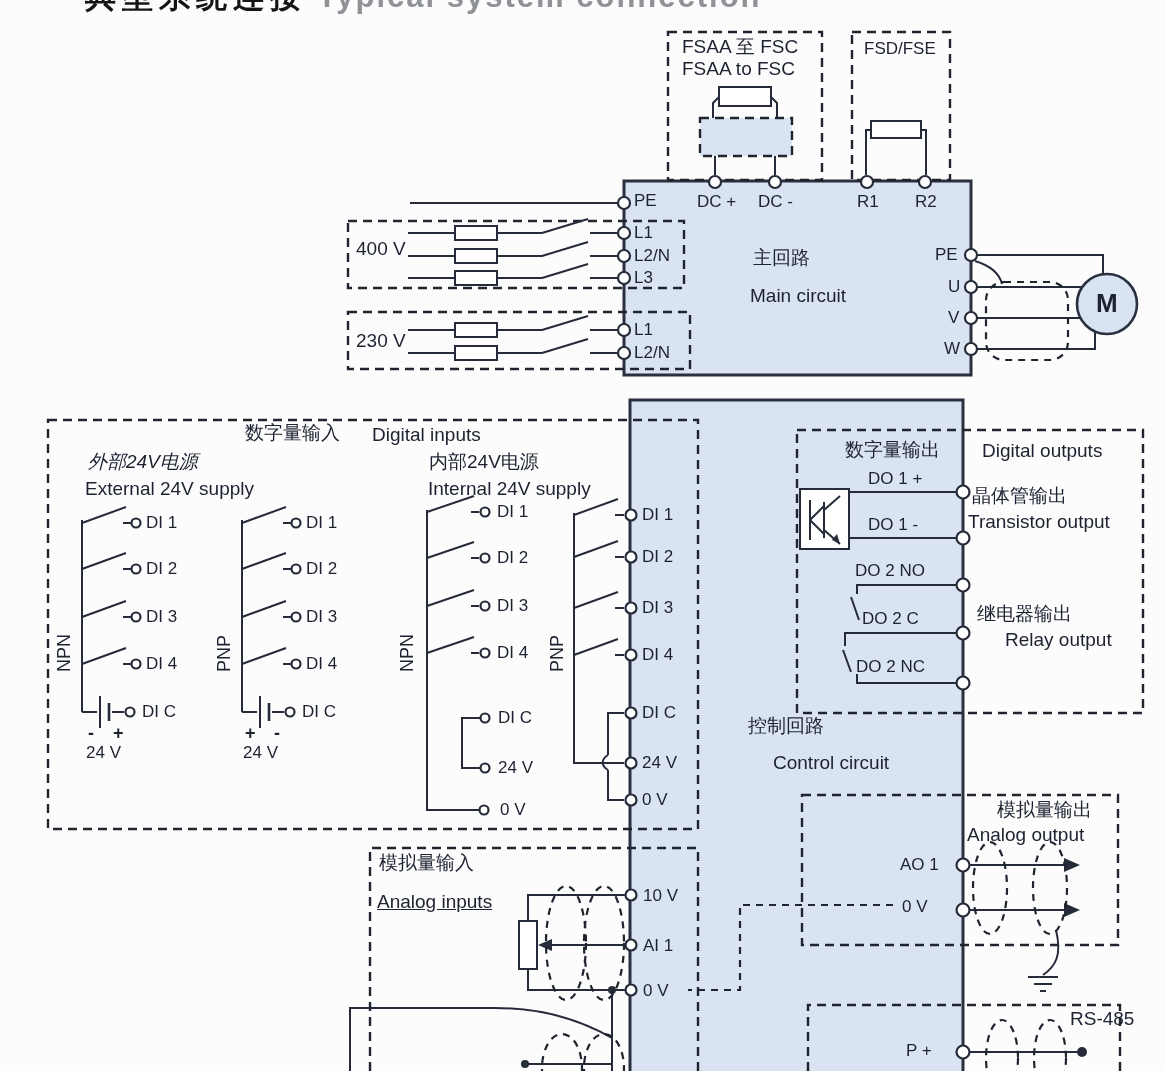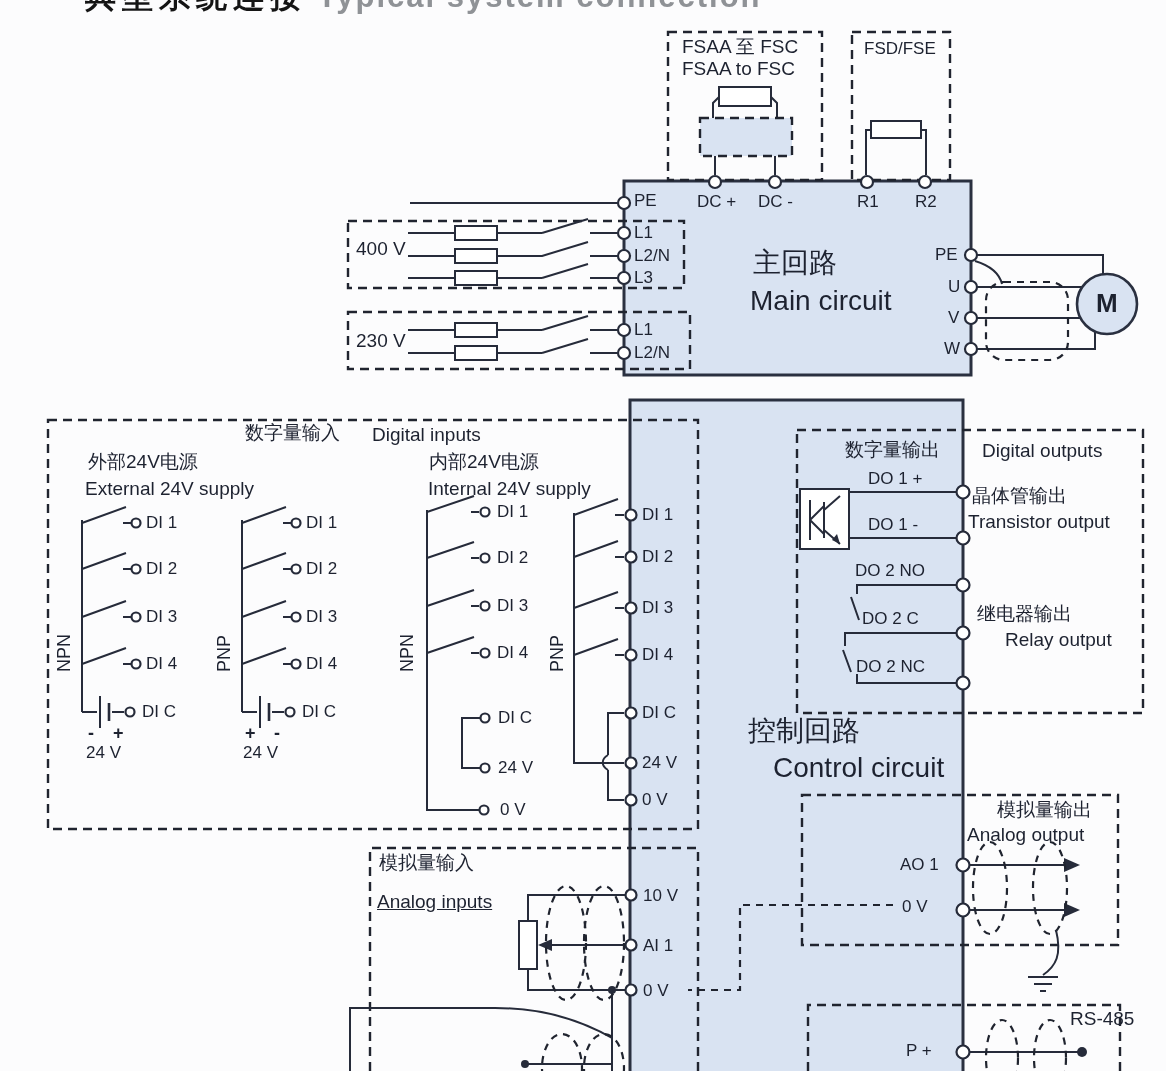--- a/index.html
+++ b/index.html
@@ -10,21 +10,21 @@
   .w3{stroke:#262b3a;stroke-width:2.6;fill:none;}
   .db{stroke:#20242f;stroke-width:2.4;fill:none;stroke-dasharray:9 6;}
   .dbl{stroke:#20242f;stroke-width:2.2;fill:none;stroke-dasharray:7 6;}
   .blue{fill:#d9e3f2;}
   .box{fill:#d9e3f2;stroke:#2a3040;stroke-width:3;}
   .part{fill:#ffffff;stroke:#262b3a;stroke-width:2;}
   .term{fill:#ffffff;stroke:#262b3a;stroke-width:2.2;}
   .dot{fill:#262b3a;stroke:none;}
   .lbl{position:absolute;font-size:17px;line-height:1.1;white-space:nowrap;}
   .h19{font-size:19px;}
-  .big{font-size:28px;}
+  .big{font-size:19px;}
   .vert{transform:rotate(-90deg);transform-origin:left top;font-size:18px;}
   .sign{font-size:18px;font-weight:bold;}
   #title-clip{position:absolute;left:85px;top:0;width:745px;height:15px;overflow:hidden;}
   #title-clip .t{position:absolute;left:0;top:-24px;font-size:31px;font-weight:bold;
                  letter-spacing:6px;white-space:nowrap;color:#141414;}
   #title-clip .t .en{color:#8f9296;letter-spacing:2px;font-weight:bold;}
   .motor-m{font-size:26px;font-weight:bold;}
 </style>
 </head>
 <body>
@@ -266,21 +266,21 @@
   <div class="lbl" style="left:634px;top:321px;">L1</div>
   <div class="lbl" style="left:634px;top:344px;">L2/N</div>
   <div class="lbl" style="left:935px;top:246px;">PE</div>
   <div class="lbl" style="left:948px;top:278px;">U</div>
   <div class="lbl" style="left:948px;top:309px;">V</div>
   <div class="lbl" style="left:944px;top:340px;">W</div>
   <div class="lbl motor-m" style="left:1096px;top:289px;">M</div>
 
   <div class="lbl h19" style="left:245px;top:423px;">数字量输入</div>
   <div class="lbl h19" style="left:372px;top:425px;">Digital inputs</div>
-  <div class="lbl h19" style="left:88px;top:452px;">外部24V电源</div>
+  <div class="lbl h19" style="left:88px;top:452px;font-style:italic;">外部24V电源</div>
   <div class="lbl h19" style="left:85px;top:479px;">External 24V supply</div>
   <div class="lbl h19" style="left:429px;top:452px;">内部24V电源</div>
   <div class="lbl h19" style="left:428px;top:479px;">Internal 24V supply</div>
 
   <div class="lbl vert" style="left:55px;top:672px;">NPN</div>
   <div class="lbl" style="left:146px;top:514px;">DI 1</div>
   <div class="lbl" style="left:146px;top:560px;">DI 2</div>
   <div class="lbl" style="left:146px;top:608px;">DI 3</div>
   <div class="lbl" style="left:146px;top:655px;">DI 4</div>
   <div class="lbl" style="left:142px;top:703px;">DI C</div>

